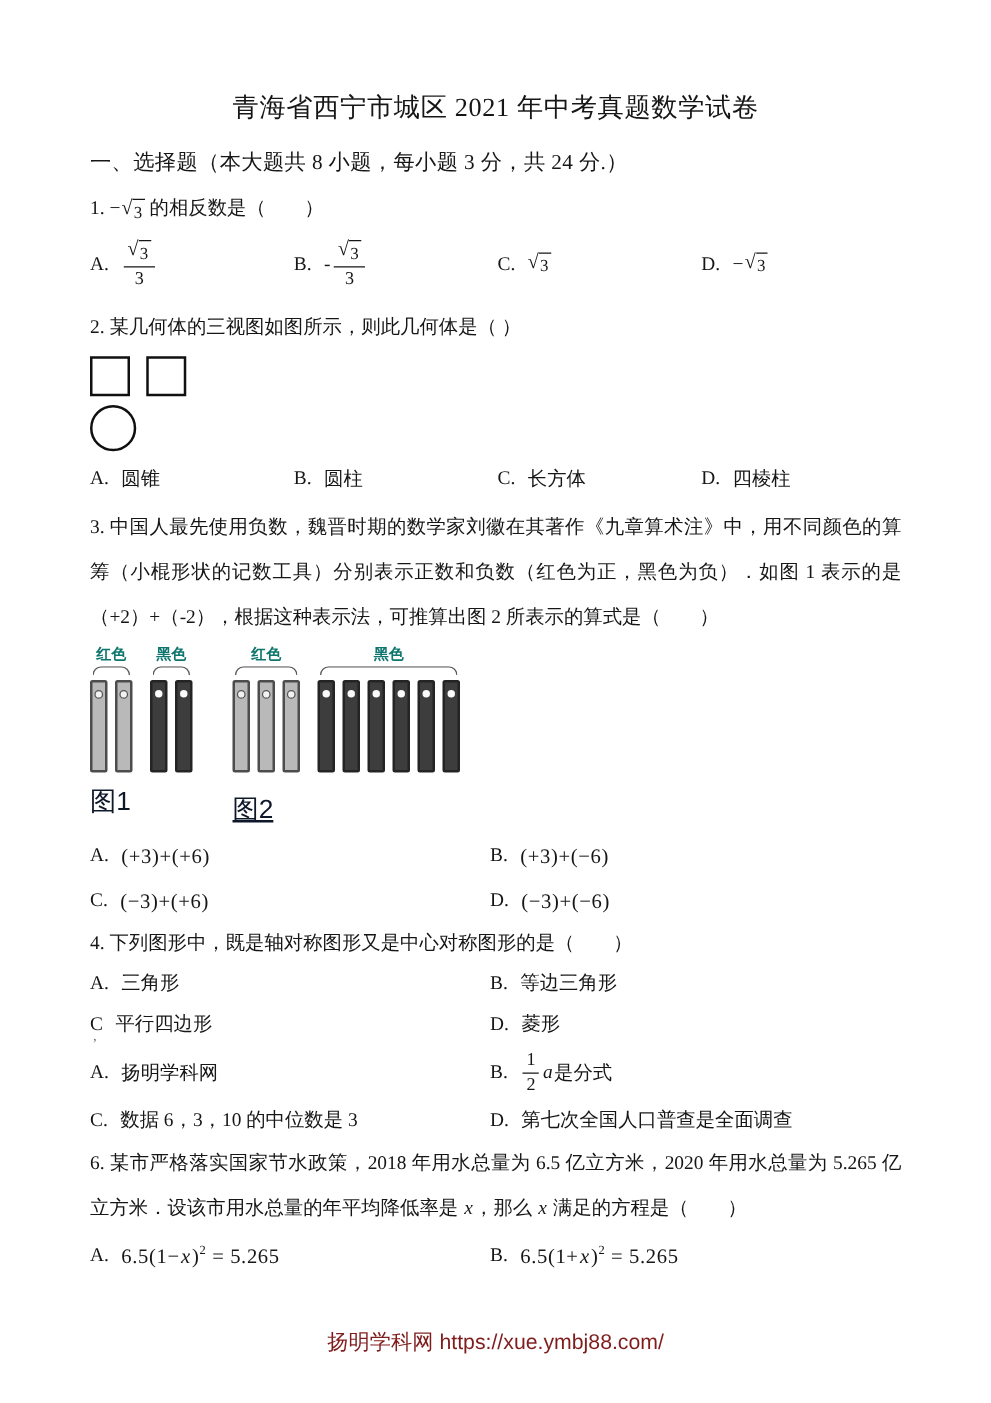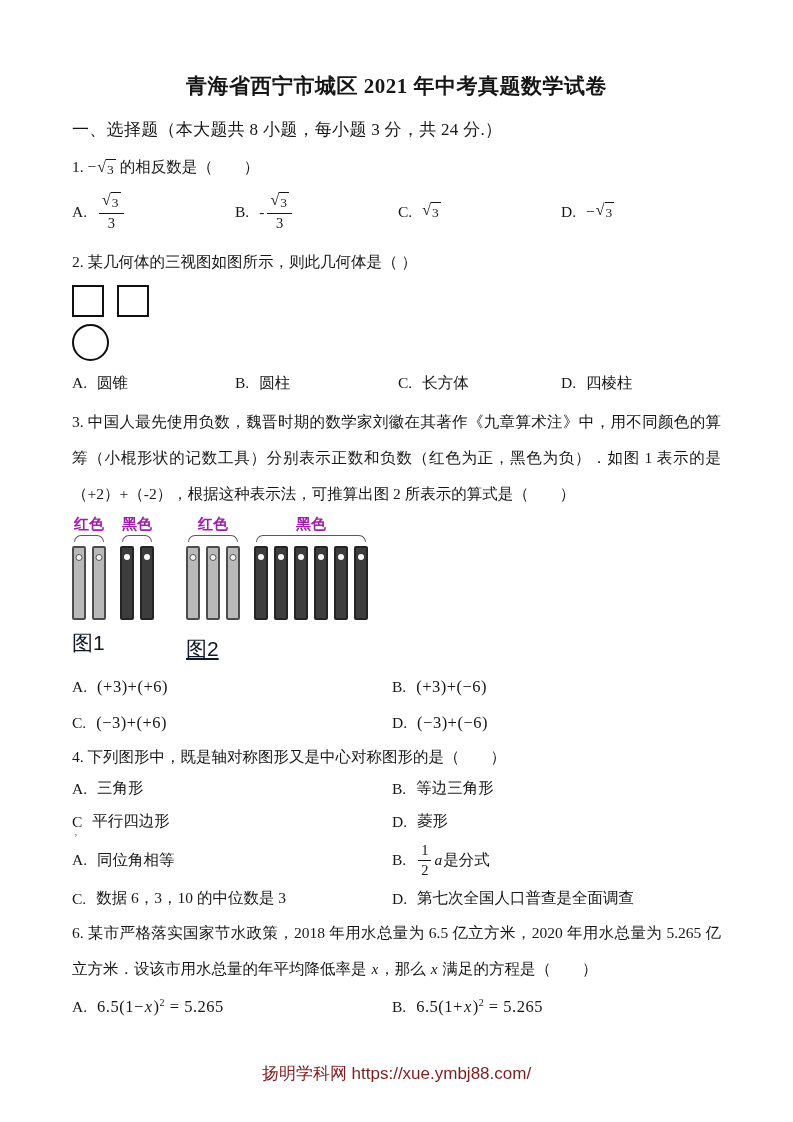--- a/index.html
+++ b/index.html
@@ -1,19 +1,19 @@
 <!DOCTYPE html>
 <html><head>
 <meta charset="utf-8">
 <style>
   html,body{margin:0;padding:0;background:#ffffff;}
   .page{position:relative;width:793px;height:1122px;margin:0 auto;background:#fff;
         font-family:"Liberation Serif","DejaVu Serif",serif;color:#161616;
         padding:56px 72px 0;box-sizing:border-box;overflow:hidden;}
-  .title{text-align:center;font-size:21px;font-weight:bold;margin-top:16px;letter-spacing:.5px;}
+  .title{text-align:center;font-size:21px;font-weight:normal;margin-top:16px;letter-spacing:.5px;}
   .section-heading{font-size:17px;font-weight:normal;margin-top:18px;letter-spacing:.3px;}
   .stem{font-size:15.5px;margin-top:14px;line-height:1.6;}
   .para{font-size:15.5px;line-height:2.32;text-align:justify;margin-top:8px;}
   .opt-row{display:flex;align-items:center;font-size:15.5px;}
   .opt{display:flex;align-items:center;}
   .opt4{width:163px;}
   .opt2{width:320px;}
   .opt-label{margin-right:10px;}
   .mathopt{font-size:16.5px;letter-spacing:.5px;}
   .var{font-style:italic;padding:0 1px;}
@@ -33,21 +33,21 @@
   .sq-row{display:flex;}
   .sq{width:28px;height:28px;border:2px solid #101010;background:#fff;margin-right:13px;}
   .circle{width:33px;height:33px;border:2px solid #101010;border-radius:50%;margin-top:7px;}
   
   .figs{display:flex;align-items:flex-start;margin-top:4px;}
   .fig{display:inline-flex;flex-direction:column;}
   .fig2{margin-left:32px;}
   .groups{display:flex;gap:14px;}
   .rod-group{display:flex;flex-direction:column;align-items:center;}
   .group-label{font-family:"Liberation Sans","DejaVu Sans",sans-serif;font-weight:bold;
-               font-size:15px;color:#a21caf;margin-bottom:1px;}
+               font-size:12px;color:#0f766e;margin-bottom:1px;}
   .brace{align-self:stretch;height:6px;border:1.5px solid #5a5a5a;border-bottom:none;
          border-radius:8px 8px 0 0;margin:0 2px 4px;}
   .rods{display:flex;gap:6px;}
   .rod{position:relative;width:10px;height:70px;border-radius:2px;box-sizing:content-box;}
   .rod-red{background:#b9b9b9;border:2px solid #4d4d4d;}
   .rod-black{background:#3d3d3d;border:2px solid #242424;}
   .rod::after{content:"";position:absolute;left:50%;top:6px;transform:translateX(-50%);
               width:6px;height:6px;border-radius:50%;background:#fafafa;}
   .rod-red::after{width:5px;height:5px;border:1px solid #555;background:#f2f2f2;}
   .fig-caption{font-family:"Liberation Sans","DejaVu Sans",sans-serif;font-size:21px;
@@ -233,21 +233,21 @@
     </div>
     <div class="opt">
       <span class="opt-label">D.</span>
       <span>菱形</span>
     </div>
   </div>
 
   <div class="opt-row mt6 opth44">
     <div class="opt opt2">
       <span class="opt-label">A.</span>
-      <span>同位角相等</span>
+      <span>扬明学科网</span>
     </div>
     <div class="opt">
       <span class="opt-label">B.</span>
       <span class="frac">
           <span class="num">1</span>
           <span class="den">2</span>
         </span>
         <span class="var">a</span>
       <span>是分式</span>
     </div>

